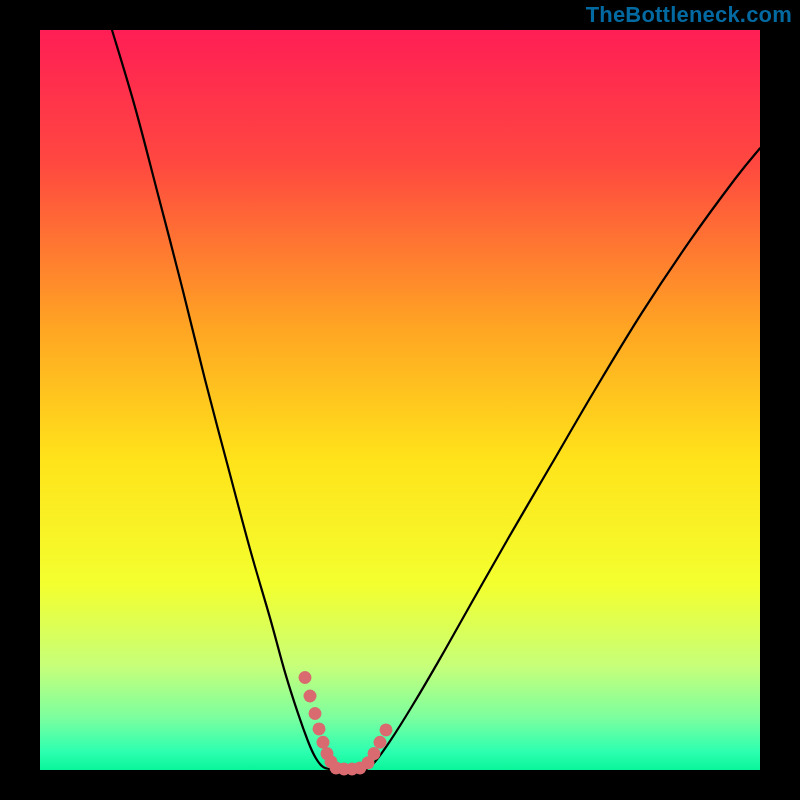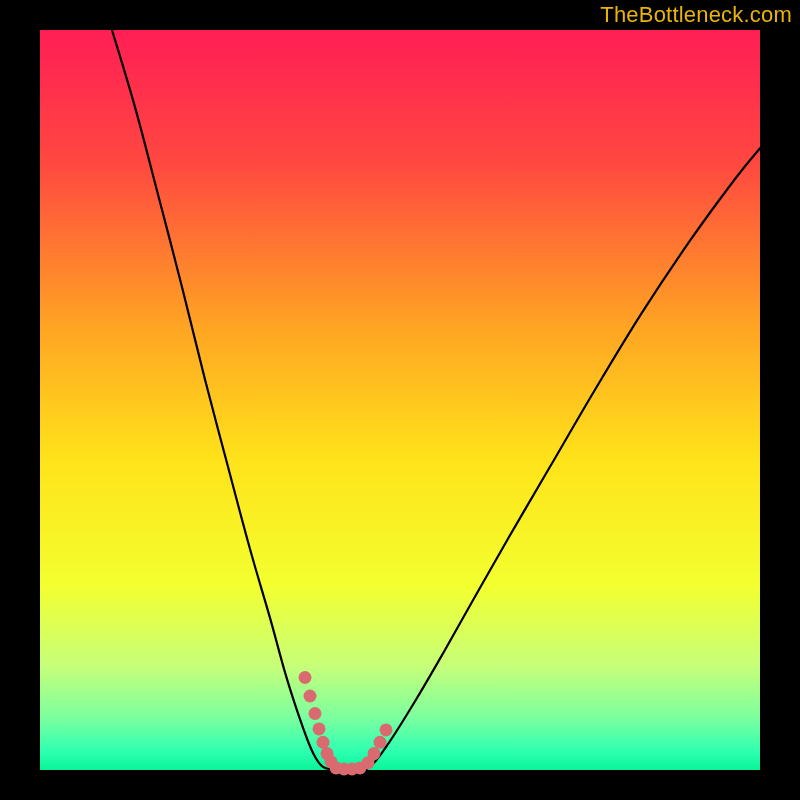--- a/index.html
+++ b/index.html
@@ -14,23 +14,23 @@
   .frame {
     position: relative;
     width: 800px;
     height: 800px;
     background: #000;
   }
   .watermark {
     position: absolute;
     top: 2px;
     right: 8px;
-    color: #eab308;
+    color: #0369a1;
     font-size: 22px;
-    font-weight: 400;
+    font-weight: 700;
     letter-spacing: 0.2px;
     z-index: 20;
   }
   svg { display: block; }
 </style>
 </head>
 <body>
 
 <div class="frame">
   <div class="watermark">TheBottleneck.com</div>

